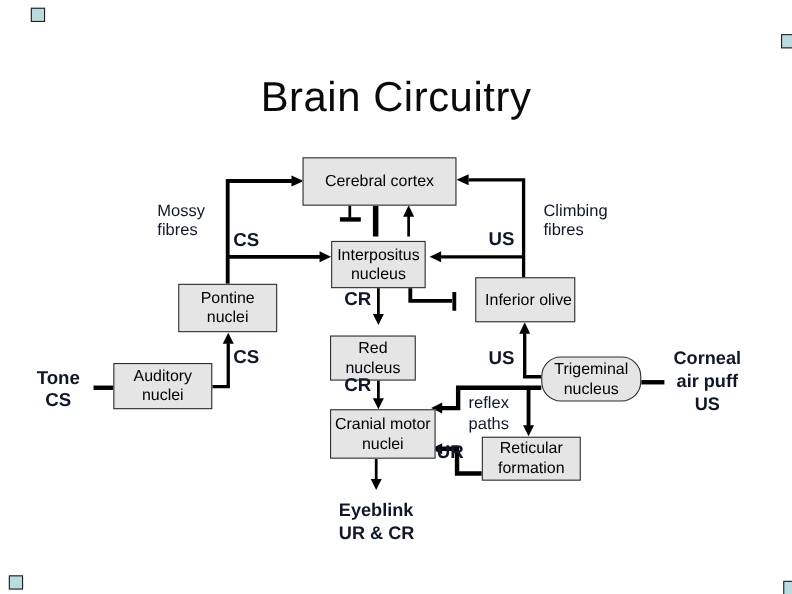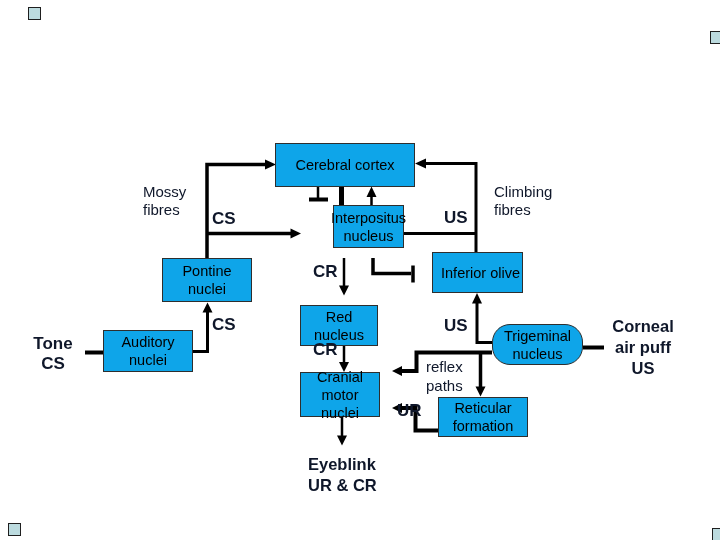--- a/index.html
+++ b/index.html
@@ -5,41 +5,42 @@
   html,body{margin:0;padding:0;background:#fff;}
   #slide{
     position:relative;width:720px;height:540px;background:#ffffff;
     overflow:hidden;font-family:"Liberation Sans",sans-serif;color:#000;
   }
   .title{
     position:absolute;left:0;top:68px;width:720px;text-align:center;
     font-size:38px;font-weight:400;letter-spacing:0.5px;color:#0a0a0a;
   }
   .nbox{
-    position:absolute;background:#0ea5e9;border:1.4px solid #2e2e2e;
+    position:absolute;background:#e5e5e5;border:1.4px solid #2e2e2e;
     display:flex;align-items:center;justify-content:center;text-align:center;
     font-size:14.5px;line-height:18px;box-sizing:border-box;padding:1px 2px;
   }
   .lbl{position:absolute;white-space:pre-line;color:#0f172a;}
   .b{font-weight:bold;font-size:17px;line-height:20px;}
   .r{font-weight:400;font-size:15px;line-height:18px;}
   .ctr{text-align:center;}
   svg.wires{position:absolute;left:0;top:0;}
   .sq{position:absolute;width:13px;height:13px;background:#bcdbdf;border:1.5px solid #1f1f1f;box-sizing:border-box;}
 </style>
 </head>
 <body>
 
 <div id="slide">
 
   <div class="sq" style="left:28px;top:7px;"></div>
   <div class="sq" style="left:710px;top:31px;"></div>
   <div class="sq" style="left:8px;top:523px;"></div>
   <div class="sq" style="left:712px;top:528px;"></div>
 
+  <div class="title">Brain Circuitry</div>
 
   <svg class="wires" width="720" height="540" viewBox="0 0 720 540">
     <g stroke="#000" fill="none">
 
       <polyline points="207,258 207,164.5 266,164.5" stroke-width="3.5"></polyline>
       <line x1="207" y1="233.5" x2="292" y2="233.5" stroke-width="3.5"></line>
 
       <polyline points="476,252 476,163.5 426,163.5" stroke-width="3"></polyline>
       <line x1="476" y1="233.5" x2="401" y2="233.5" stroke-width="3"></line>
 
@@ -83,21 +84,21 @@
       <polygon points="480.5,396.5 475.5,386.5 485.5,386.5"></polygon>
       <polygon points="392,408 402,403 402,413"></polygon>
       <polygon points="207.5,302.5 202.5,312.5 212.5,312.5"></polygon>
     </g>
   </svg>
 
   <div class="nbox" style="left:275px;top:143px;width:140px;height:44px;">
     <span>Cerebral cortex</span>
     </div>
 
-  <div class="nbox" style="left:301px;top:205px;width:71px;height:43px;margin-left:32px;">
+  <div class="nbox" style="left:301px;top:219px;width:86px;height:43px;">
     <span>Interpositus nucleus</span>
     </div>
 
   <div class="nbox" style="left:162px;top:258px;width:90px;height:44px;">
     <span>Pontine nuclei</span>
     </div>
 
   <div class="nbox" style="left:432px;top:252px;width:91px;height:41px;justify-content:flex-end;">
     <span>Inferior olive</span>
     </div>
@@ -107,21 +108,21 @@
     </div>
 
   <div class="nbox" style="left:103px;top:330px;width:90px;height:42px;">
     <span>Auditory nuclei</span>
     </div>
 
   <div class="nbox" style="left:492px;top:324px;width:91px;height:41px;border-radius:18px;">
     <span>Trigeminal nucleus</span>
     </div>
 
-  <div class="nbox" style="left:300px;top:372px;width:80px;height:45px;">
+  <div class="nbox" style="left:300px;top:372px;width:96px;height:45px;">
     <span>Cranial motor nuclei</span>
     </div>
 
   <div class="nbox" style="left:438px;top:397px;width:90px;height:40px;">
     <span>Reticular formation</span>
     </div>
 
   <div class="lbl r" style="left:143px;top:183px;">Mossy
 fibres</div>
   <div class="lbl b" style="left:212px;top:209px;">CS</div>

